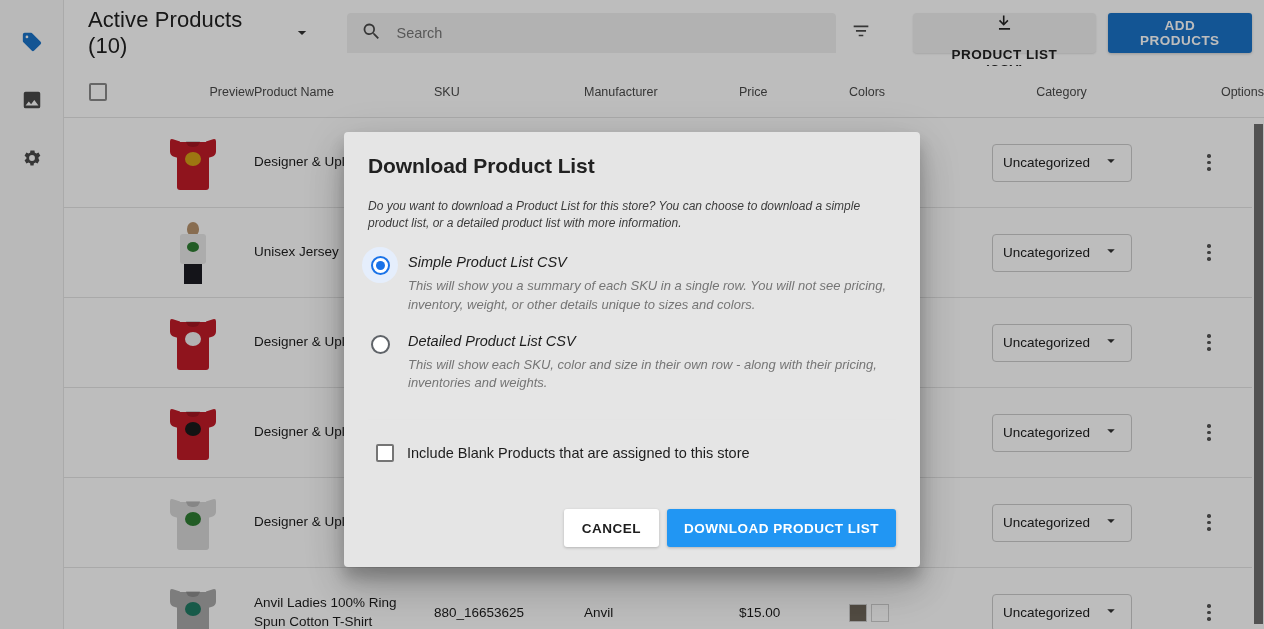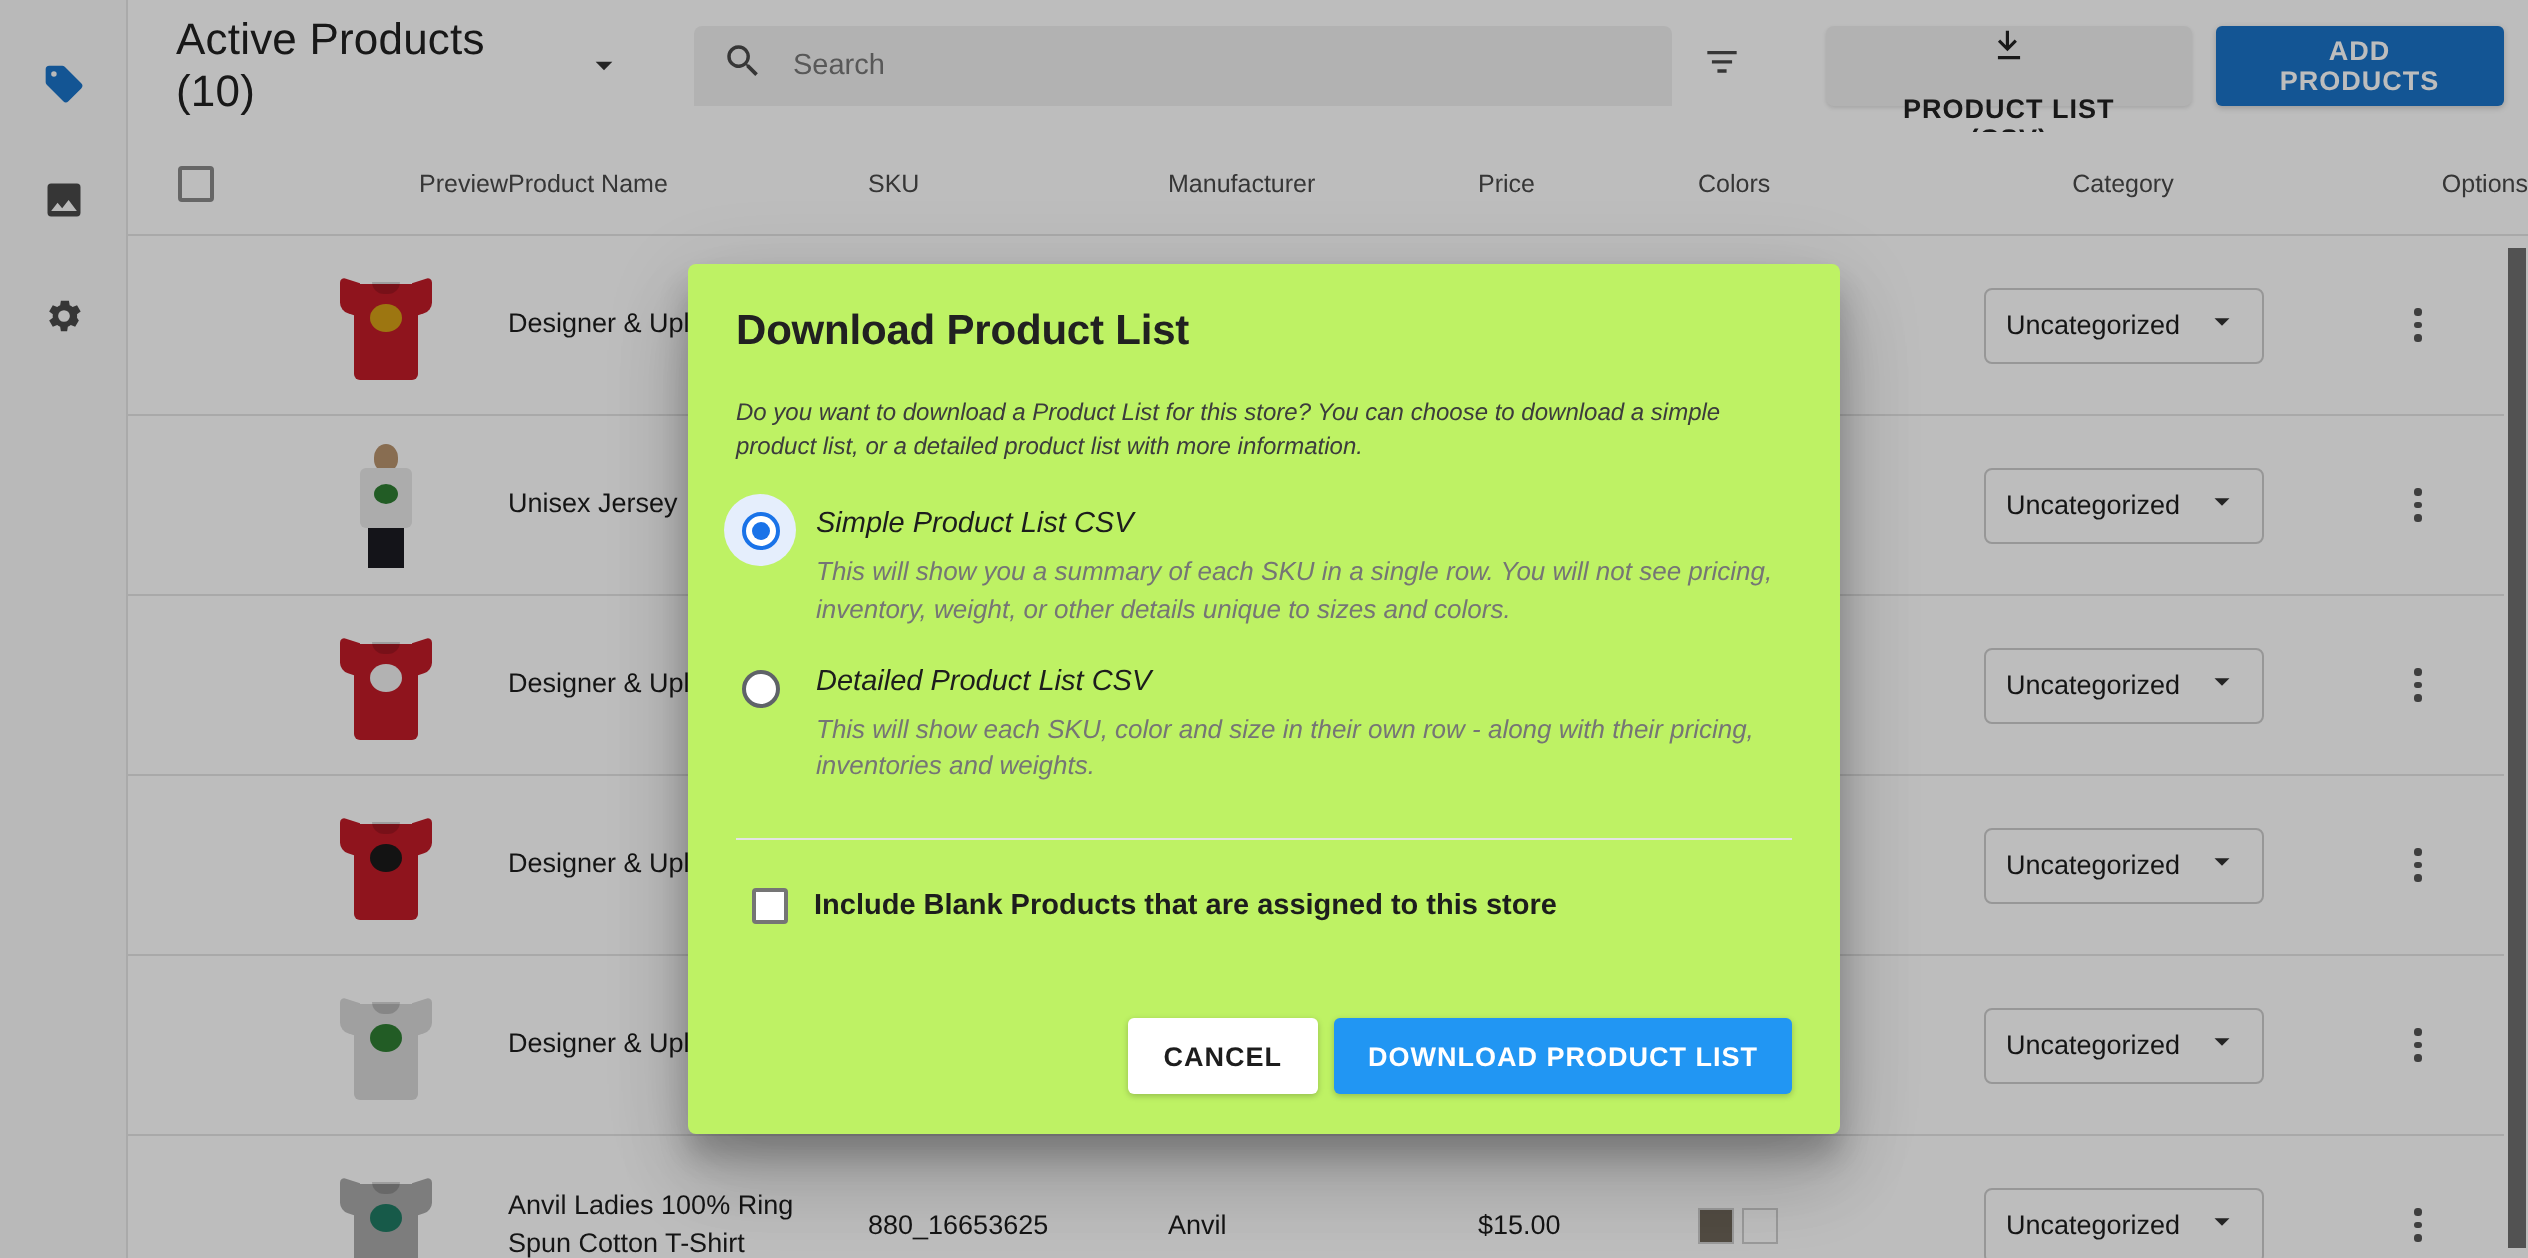--- a/index.html
+++ b/index.html
@@ -176,21 +176,21 @@
   }
   .vthumb {
     position: absolute; right: 1px; top: 0; width: 9px; height: 500px;
     background: #6f6f6f; border-radius: 0;
   }
 
   
   .modal {
     position: absolute; left: 344px; top: 132px;
     width: 576px; height: 435px;
-    background: #bef264; border-radius: 4px;
+    background: #e5e5e5; border-radius: 4px;
     box-shadow: 0 11px 15px rgba(0,0,0,.20), 0 9px 46px rgba(0,0,0,.12), 0 24px 38px rgba(0,0,0,.14);
     z-index: 60;
     padding: 0 24px;
     display: flex; flex-direction: column;
   }
   .m-title {
     font-size: 21px; color: #212121; font-weight: bold;
     padding-top: 22px; letter-spacing: -.1px;
   }
   .m-desc {
@@ -218,21 +218,21 @@
   .opt-help {
     font-size: 13px; color: #757575; line-height: 1.42;
     margin-top: 7px; width: 497px;
   }
   .divider { height: 1px; background: #e4e4e4; margin-top: 26px; }
   .chk-row { display: flex; align-items: center; margin-top: 24px; gap: 13px; }
   .m-chk {
     width: 18px; height: 18px; border: 2px solid #757575; border-radius: 2px;
     background: #fff; margin-left: 8px;
   }
-  .chk-label { font-size: 14.5px; color: #1d1d1d; font-weight: bold; }
+  .chk-label { font-size: 14.5px; color: #1d1d1d; }
   .actions {
     margin-top: auto; padding-bottom: 20px;
     display: flex; justify-content: flex-end; align-items: center; gap: 8px;
   }
   .btn-cancel {
     height: 38px; padding: 0 18px;
     background: #fff; border: 0; border-radius: 3px;
     box-shadow: 0 1px 3px rgba(0,0,0,.22);
     font-family: "Liberation Sans", sans-serif;
     font-size: 13.5px; font-weight: bold; color: #1d1d1d; letter-spacing: .5px;

